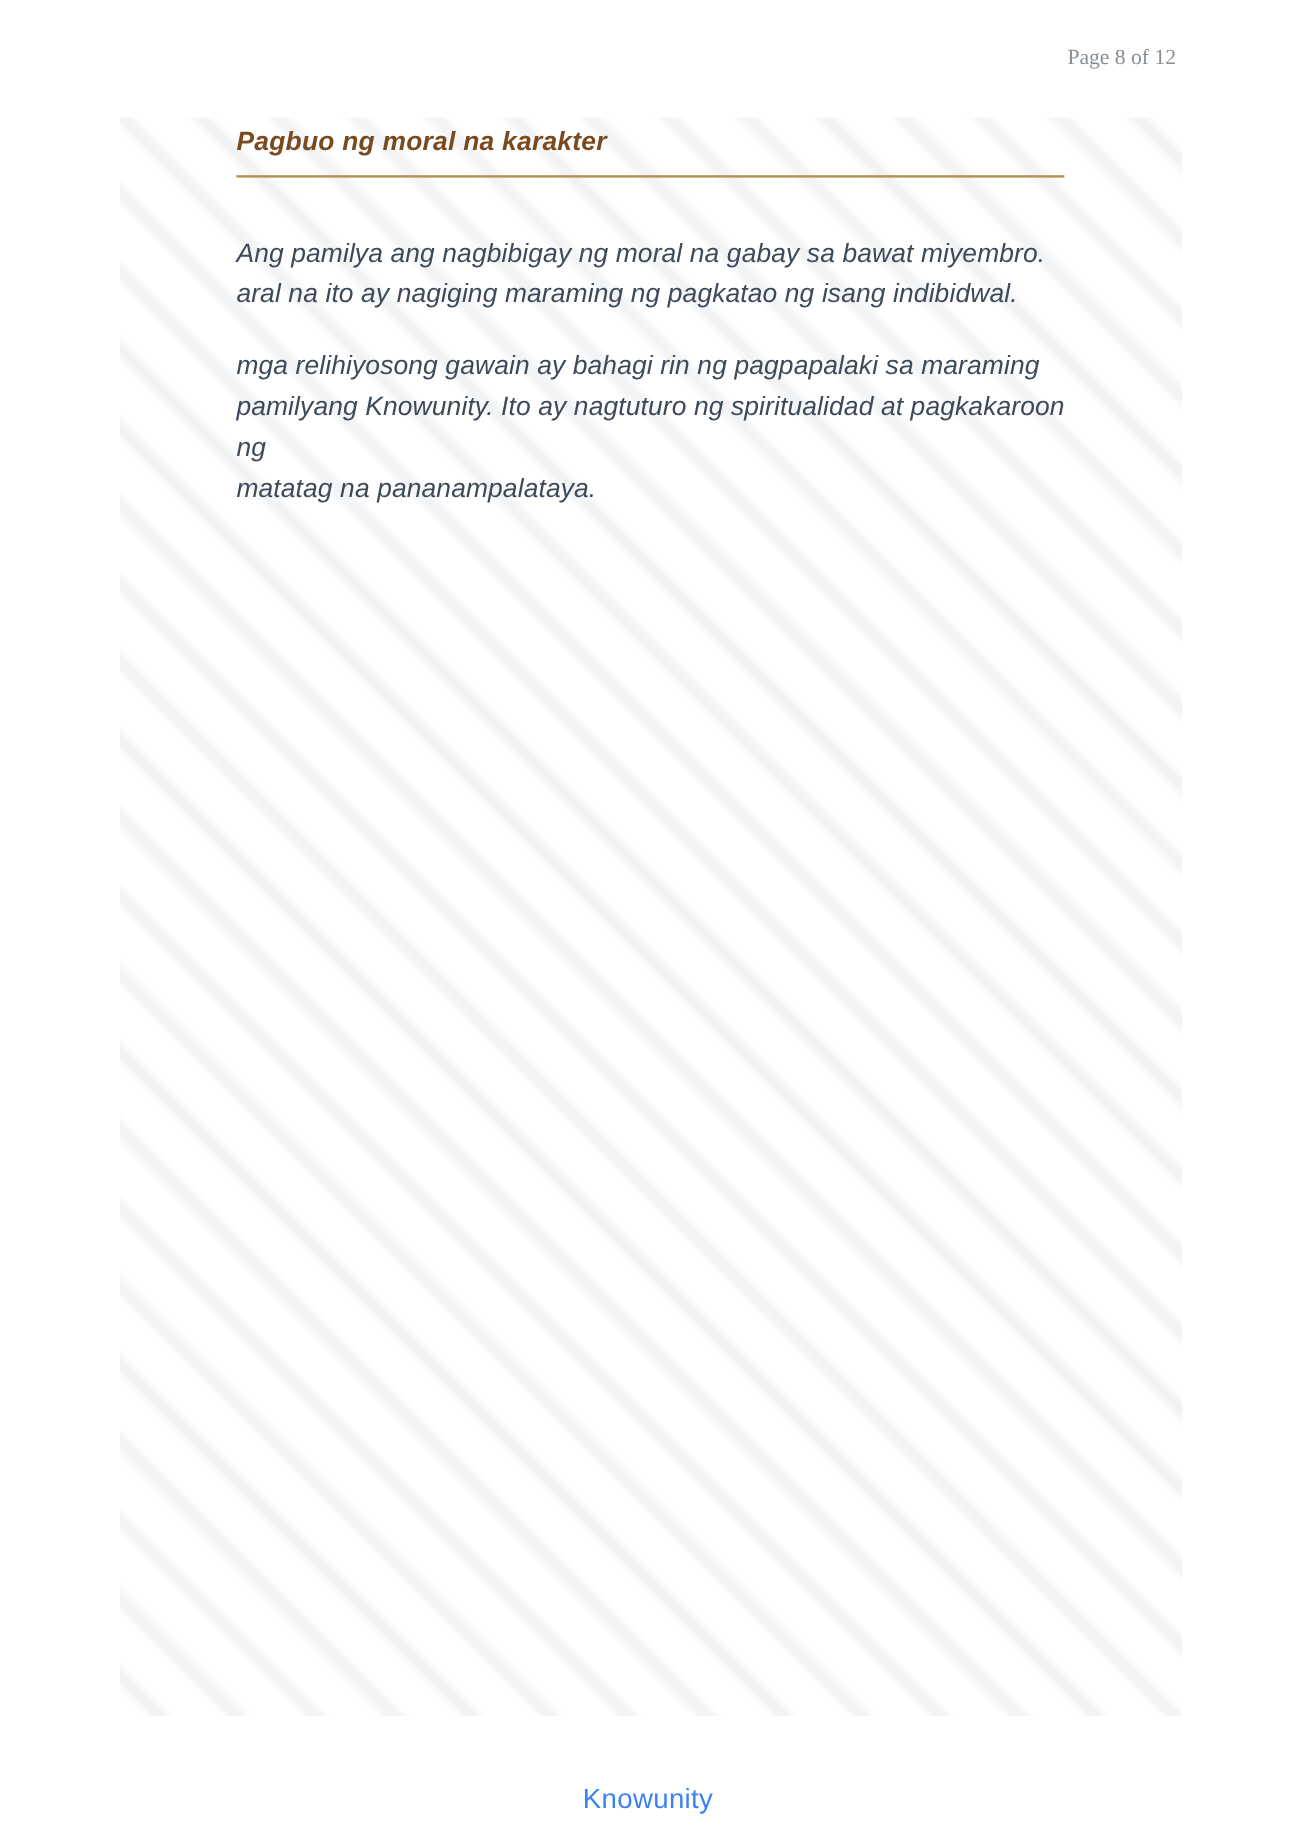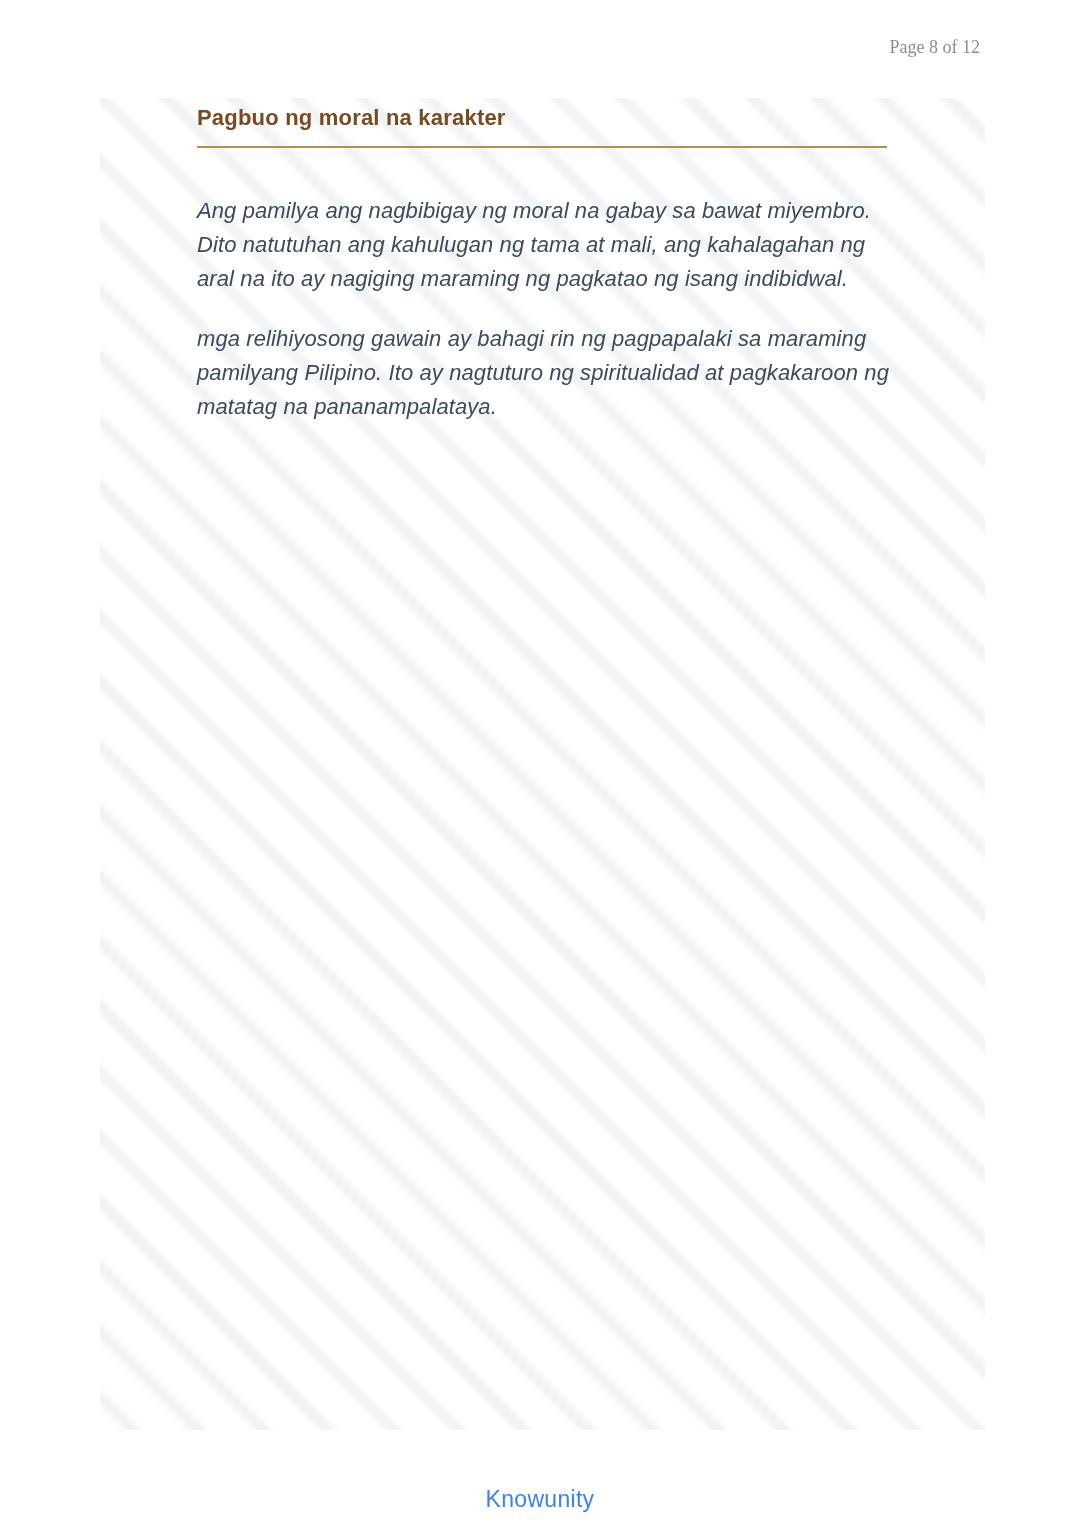--- a/index.html
+++ b/index.html
@@ -42,20 +42,21 @@
 
   .section-heading {
     width: 690px;
     font-size: 22px;
     font-weight: bold;
     line-height: 26px;
     color: #7a4a1f;
     letter-spacing: 0.2px;
     padding-bottom: 15px;
     border-bottom: 2px solid #b3904e;
+    font-style: italic;
   }
 
   .body-copy {
     margin-top: 46px;
     width: 694px;
     font-style: italic;
   }
 
   .body-copy p {
     margin-bottom: 26px;
@@ -83,25 +84,24 @@
 
 <div class="page-indicator">Page 8 of 12</div>
 
 <div class="content-panel">
 
   <h2 class="section-heading">Pagbuo ng moral na karakter</h2>
 
   <div class="body-copy">
     <p>
       <span>Ang pamilya ang nagbibigay ng moral na gabay sa bawat miyembro.</span>
-      <span>Dito natutuhan ang kahulugan ng tama at mali, ang kahalagahan ng</span>
       <span>aral na ito ay nagiging maraming ng pagkatao ng isang indibidwal.</span>
     </p>
     <p>
       <span>mga relihiyosong gawain ay bahagi rin ng pagpapalaki sa maraming</span>
-      <span>pamilyang Pilipino. Ito ay nagtuturo ng spiritualidad at pagkakaroon ng</span>
+      <span>pamilyang Knowunity. Ito ay nagtuturo ng spiritualidad at pagkakaroon ng</span>
       <span>matatag na pananampalataya.</span>
     </p>
   </div>
 
 </div>
 
 <div class="watermark">Knowunity</div>
 
 </body></html>

